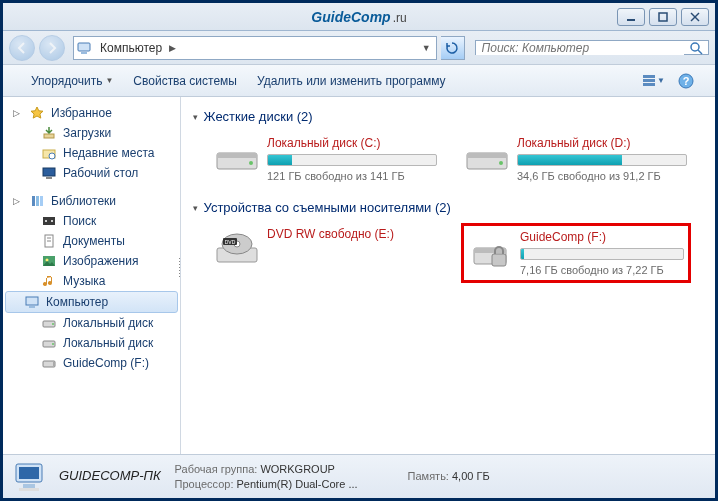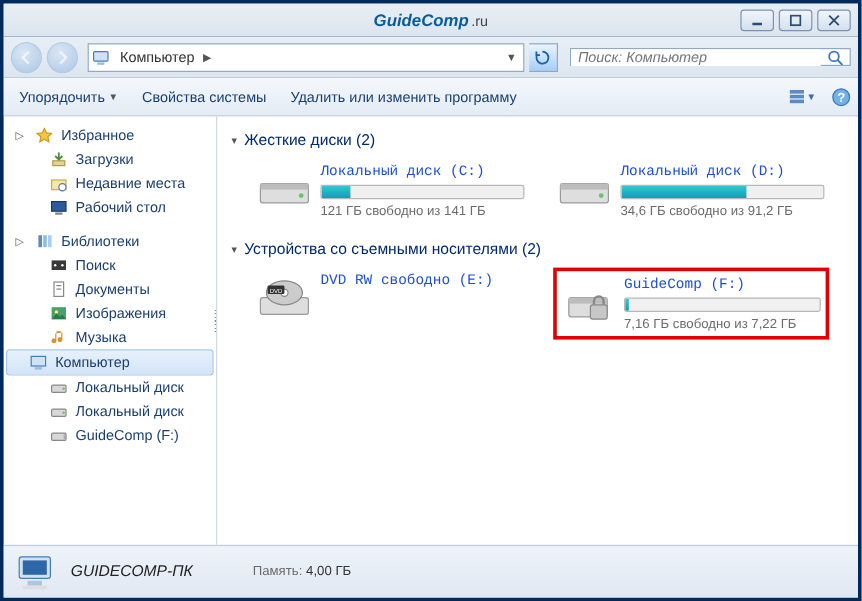--- a/index.html
+++ b/index.html
@@ -12,42 +12,42 @@
 .navbtn { width: 26px; height: 26px; border-radius: 50%; background: radial-gradient(circle at 40% 35%, #cfe2f6, #6ea3d8); border: 1px solid #7ea7d4; display: flex; align-items: center; justify-content: center; cursor: pointer; color: #fff; }
 .navbtn.disabled { opacity: 0.45; }
 .addressbar { flex: 2; height: 24px; border: 1px solid #8fa8c4; background: #fff; display: flex; align-items: center; padding: 0 2px; margin-left: 4px; }
 .addr-icon { width: 18px; height: 18px; display: flex; align-items: center; justify-content: center; margin-right: 4px; }
 .addr-seg { padding: 0 4px; color: #333; }
 .addr-chev { color: #555; font-size: 9px; padding: 0 3px; }
 .refresh { width: 24px; height: 24px; border: 1px solid #8fa8c4; border-left: 0; background: linear-gradient(#eaf4ff,#a5cdf5); color: #fff; display: flex; align-items: center; justify-content: center; cursor: pointer; }
 .searchbar { flex: 1.3; height: 15px; border: 1px solid #8fa8c4; background: #fff; display: flex; align-items: center; margin-left: 6px; }
 .searchbar input { border: 0; flex: 1; padding: 0 6px; font-style: italic; color: #888; font-size: 12px; outline: none; }
 .searchbtn { width: 24px; height: 24px; display: flex; align-items: center; justify-content: center; color: #3b79b8; cursor: pointer; }
-.toolbar { height: 32px; border-bottom: 1px solid #c0ccda; display: flex; align-items: center; padding: 0 3px; background: linear-gradient(#f4f8fc,#e3ebf4); }
+.toolbar { height: 32px; border-bottom: 1px solid #c0ccda; display: flex; align-items: center; padding: 0 18px; background: linear-gradient(#f4f8fc,#e3ebf4); }
 .tbtn { padding: 4px 10px; color: #1a3f6f; cursor: pointer; display: flex; align-items: center; gap: 3px; }
 .tbtn .drop { font-size: 8px; color: #555; }
 .tool-right { margin-left: auto; display: flex; gap: 10px; color: #3b6ca2; }
 .tool-ic { width: 22px; height: 22px; display: flex; align-items: center; justify-content: center; cursor: pointer; }
 .content { display: flex; height: calc(100% - 28px - 34px - 32px - 44px); }
 .sidebar { width: 178px; border-right: 1px solid #d0d8e2; overflow: hidden; padding: 6px 0; position: relative; }
 .sidebar-item { display: flex; align-items: center; padding: 2px 6px 2px 20px; cursor: pointer; white-space: nowrap; color: #1a3f6f; gap: 6px; }
 .sidebar-item.sub { padding-left: 38px; }
 .sidebar-item.section { padding-left: 10px; margin-top: 8px; }
 .sidebar-item.section:first-of-type { margin-top: 0; }
 .sidebar-item.active { background: linear-gradient(#e8f1fb,#d2e4f7); border: 1px solid #a7c7ea; border-radius: 3px; margin: 0 2px; padding-left: 18px; }
 .ic { width: 16px; height: 16px; flex-shrink: 0; display: inline-flex; align-items: center; justify-content: center; }
 .expander { font-size: 9px; color: #555; width: 10px; }
 .main { flex: 1; overflow: auto; padding: 8px 12px; }
 .group-head { display: flex; align-items: center; gap: 6px; color: #002a6f; font-size: 13px; margin: 4px 0 8px 0; cursor: pointer; }
 .tri { font-size: 9px; color: #555; }
 .drives { display: flex; gap: 20px; flex-wrap: wrap; margin-left: 18px; margin-bottom: 14px; }
 .drive { width: 230px; display: flex; gap: 8px; cursor: pointer; padding: 4px; }
 .drive-icon { width: 44px; height: 44px; flex-shrink: 0; display: flex; align-items: center; justify-content: center; }
 .drive-body { flex: 1; }
-.drive-label { color: #1d4ed8; margin-bottom: 4px; font-family: Liberation Mono, monospace; }
+.drive-label { color: #b91c1c; margin-bottom: 4px; }
 .drive-status { color: #6b6b6b; font-size: 11px; margin-top: 4px; }
 .bar { height: 12px; border: 1px solid #b7b7b7; border-radius: 2px; background: #f0f0f0; overflow: hidden; }
 .bar .fill { height: 100%; background: linear-gradient(#35c5d4,#0ea0b1); }
 .highlight { border: 3px solid #e40000; padding: 4px; }
 .vhandle { position: absolute; right: -3px; top: 0; bottom: 0; width: 6px; cursor: ew-resize; }
 .vhandle::before { content: ""; position: absolute; left: 2px; top: 45%; width: 3px; height: 20px; background: repeating-linear-gradient(#888 0 1px, transparent 1px 3px); }
 .statusbar { height: 44px; border-top: 1px solid #c0ccda; background: linear-gradient(#eef3f9,#e0e8f2); display: flex; align-items: center; padding: 4px 10px; gap: 10px; }
 .pc-icon { width: 36px; height: 36px; }
 .status-text { line-height: 1.3; }
 .status-text .name { font-size: 13px; color: #222; font-style: italic; }
@@ -358,16 +358,20 @@
 <div class="statusbar">
   <span class="pc-icon"><svg width="36" height="36">
         <rect x="3" y="5" width="26" height="18" rx="2" fill="#cfe2f6" stroke="#4a7db5"></rect>
         <rect x="6" y="8" width="20" height="12" fill="#2e67a8"></rect>
         <rect x="10" y="25" width="12" height="4" fill="#aac6e2"></rect>
         <rect x="6" y="29" width="20" height="3" fill="#dedede"></rect>
       </svg></span>
   <div class="status-text">
     <div class="name">GUIDECOMP-ПК</div>
   </div>
+  <div class="status-text" style="margin-left:4px">
+    <div class="meta"><span>Рабочая группа:</span> <b>WORKGROUP</b></div>
+    <div class="meta"><span>Процессор:</span> <b>Pentium(R) Dual-Core ...</b></div>
+  </div>
   <div class="status-text" style="margin-left:40px">
     <div class="meta"><span>Память:</span> <b>4,00 ГБ</b></div>
   </div>
 </div>
 
 </body></html>

